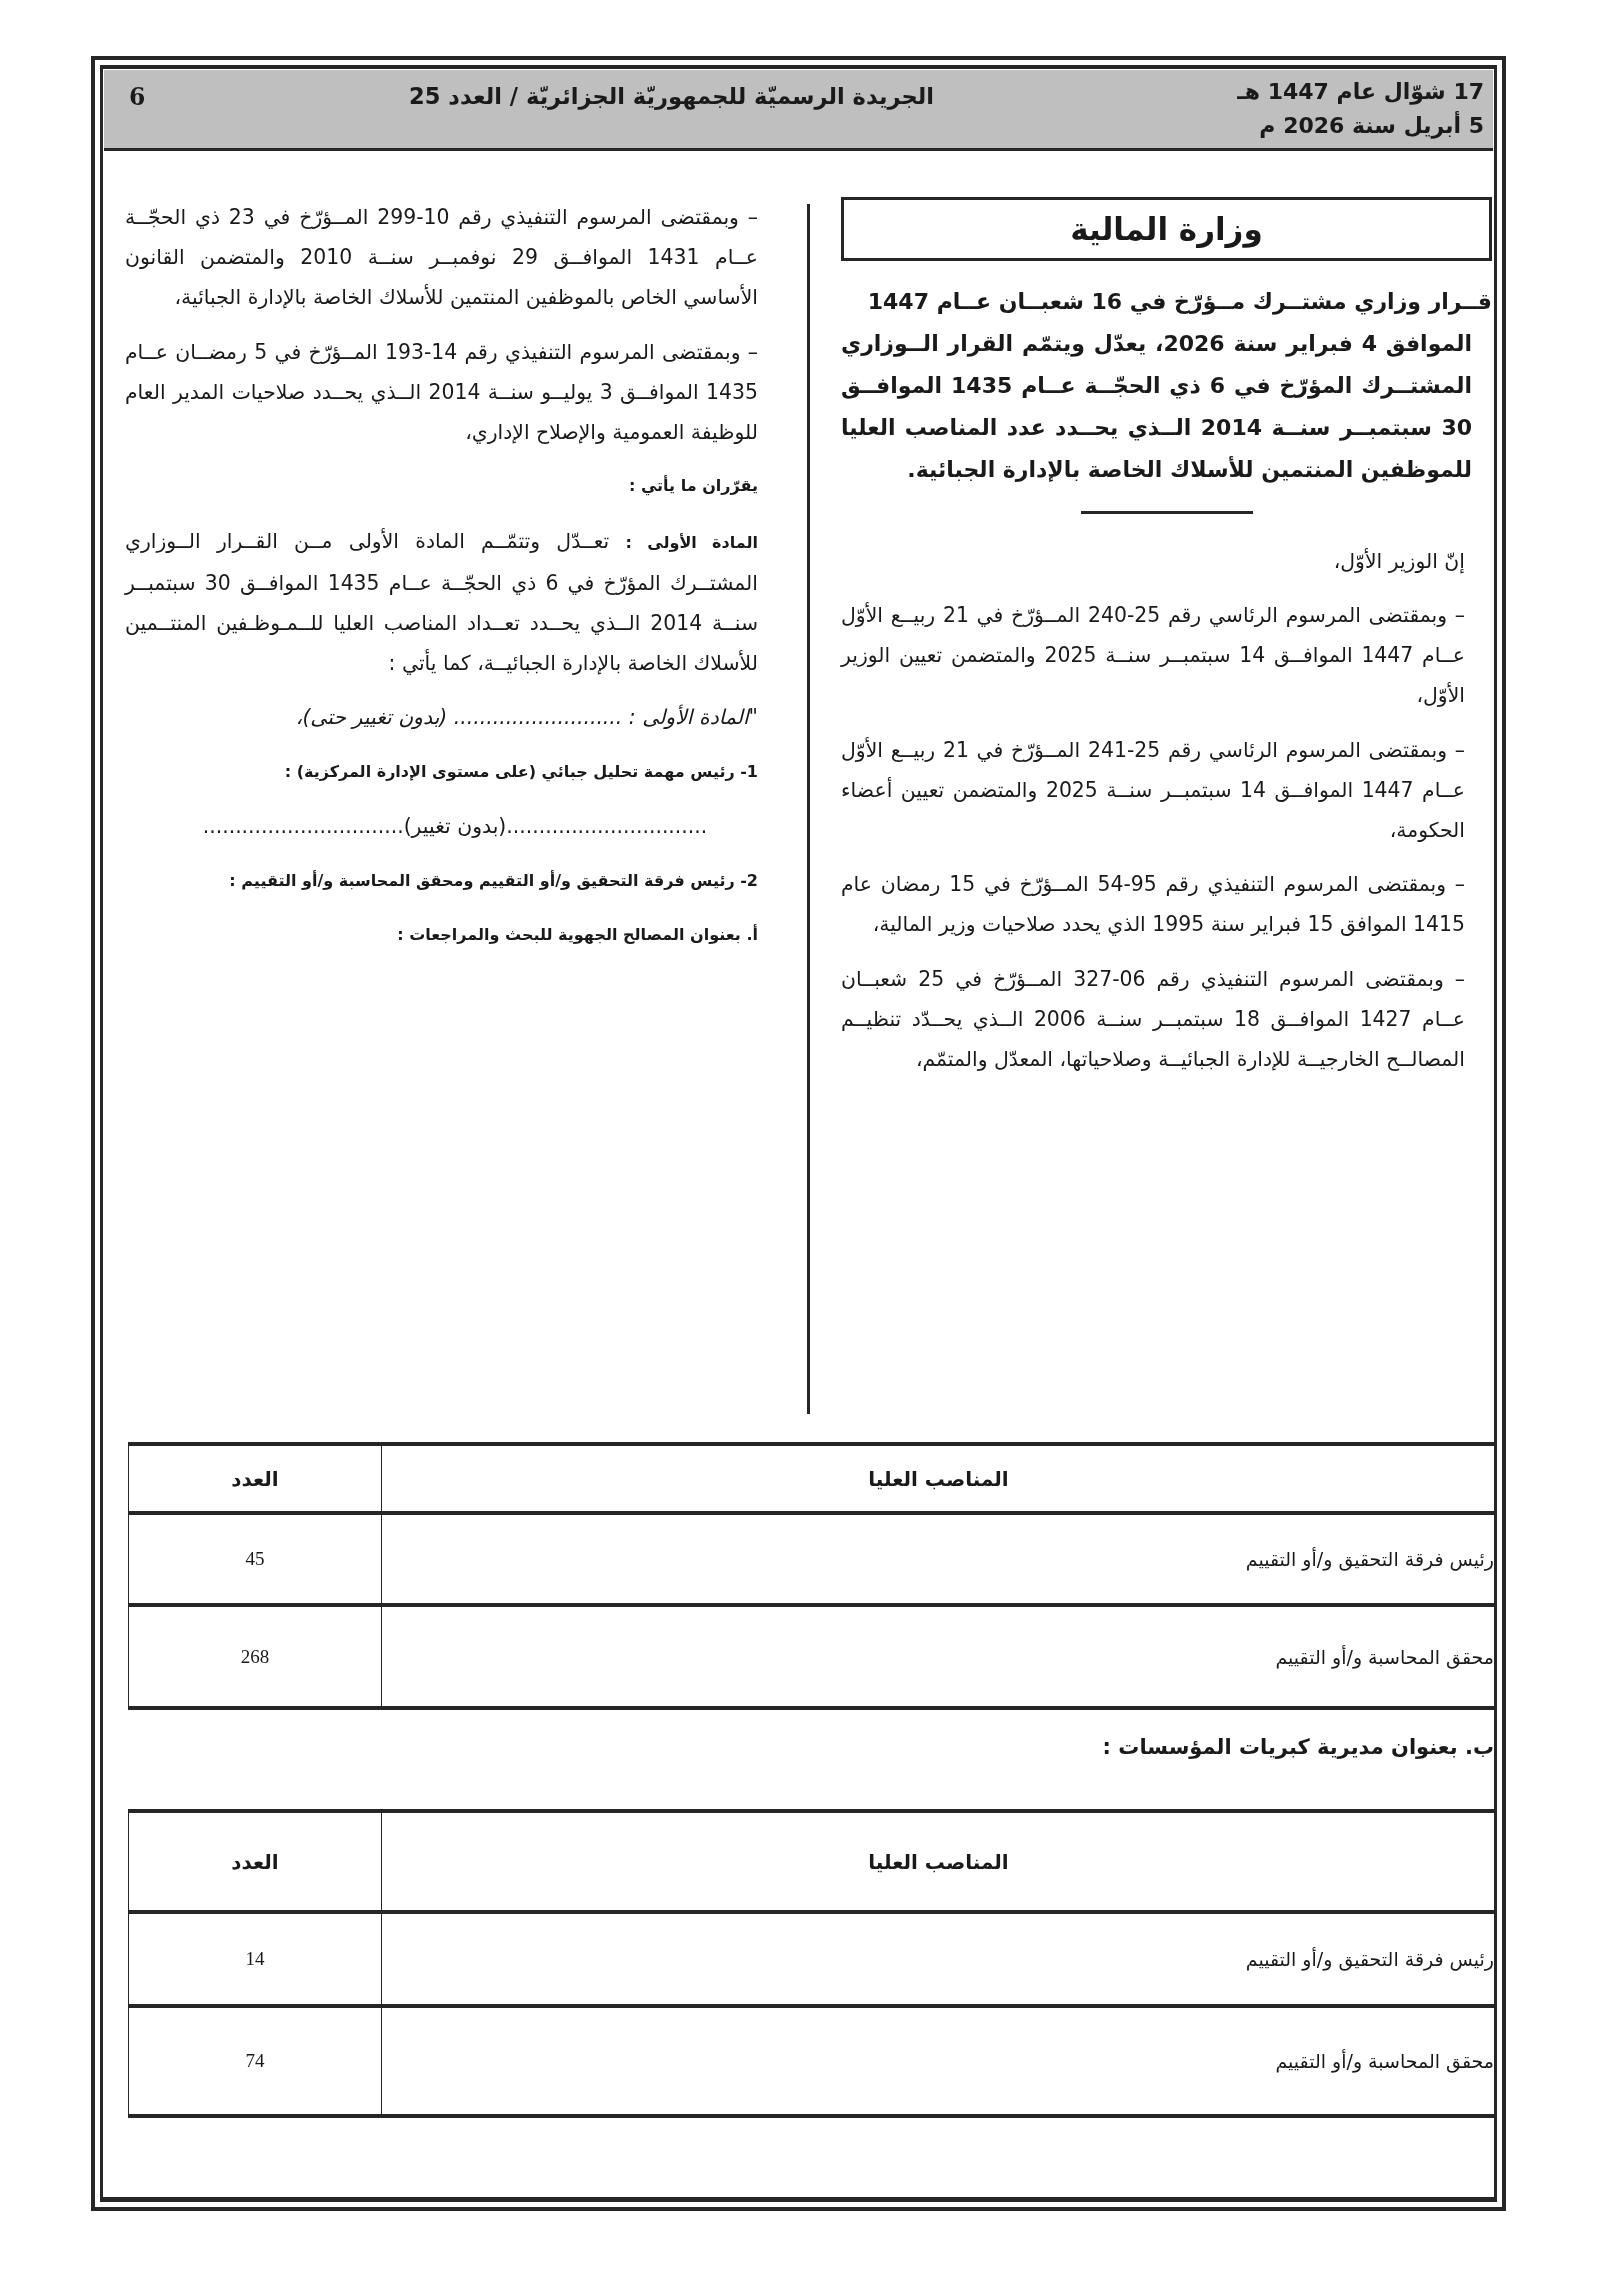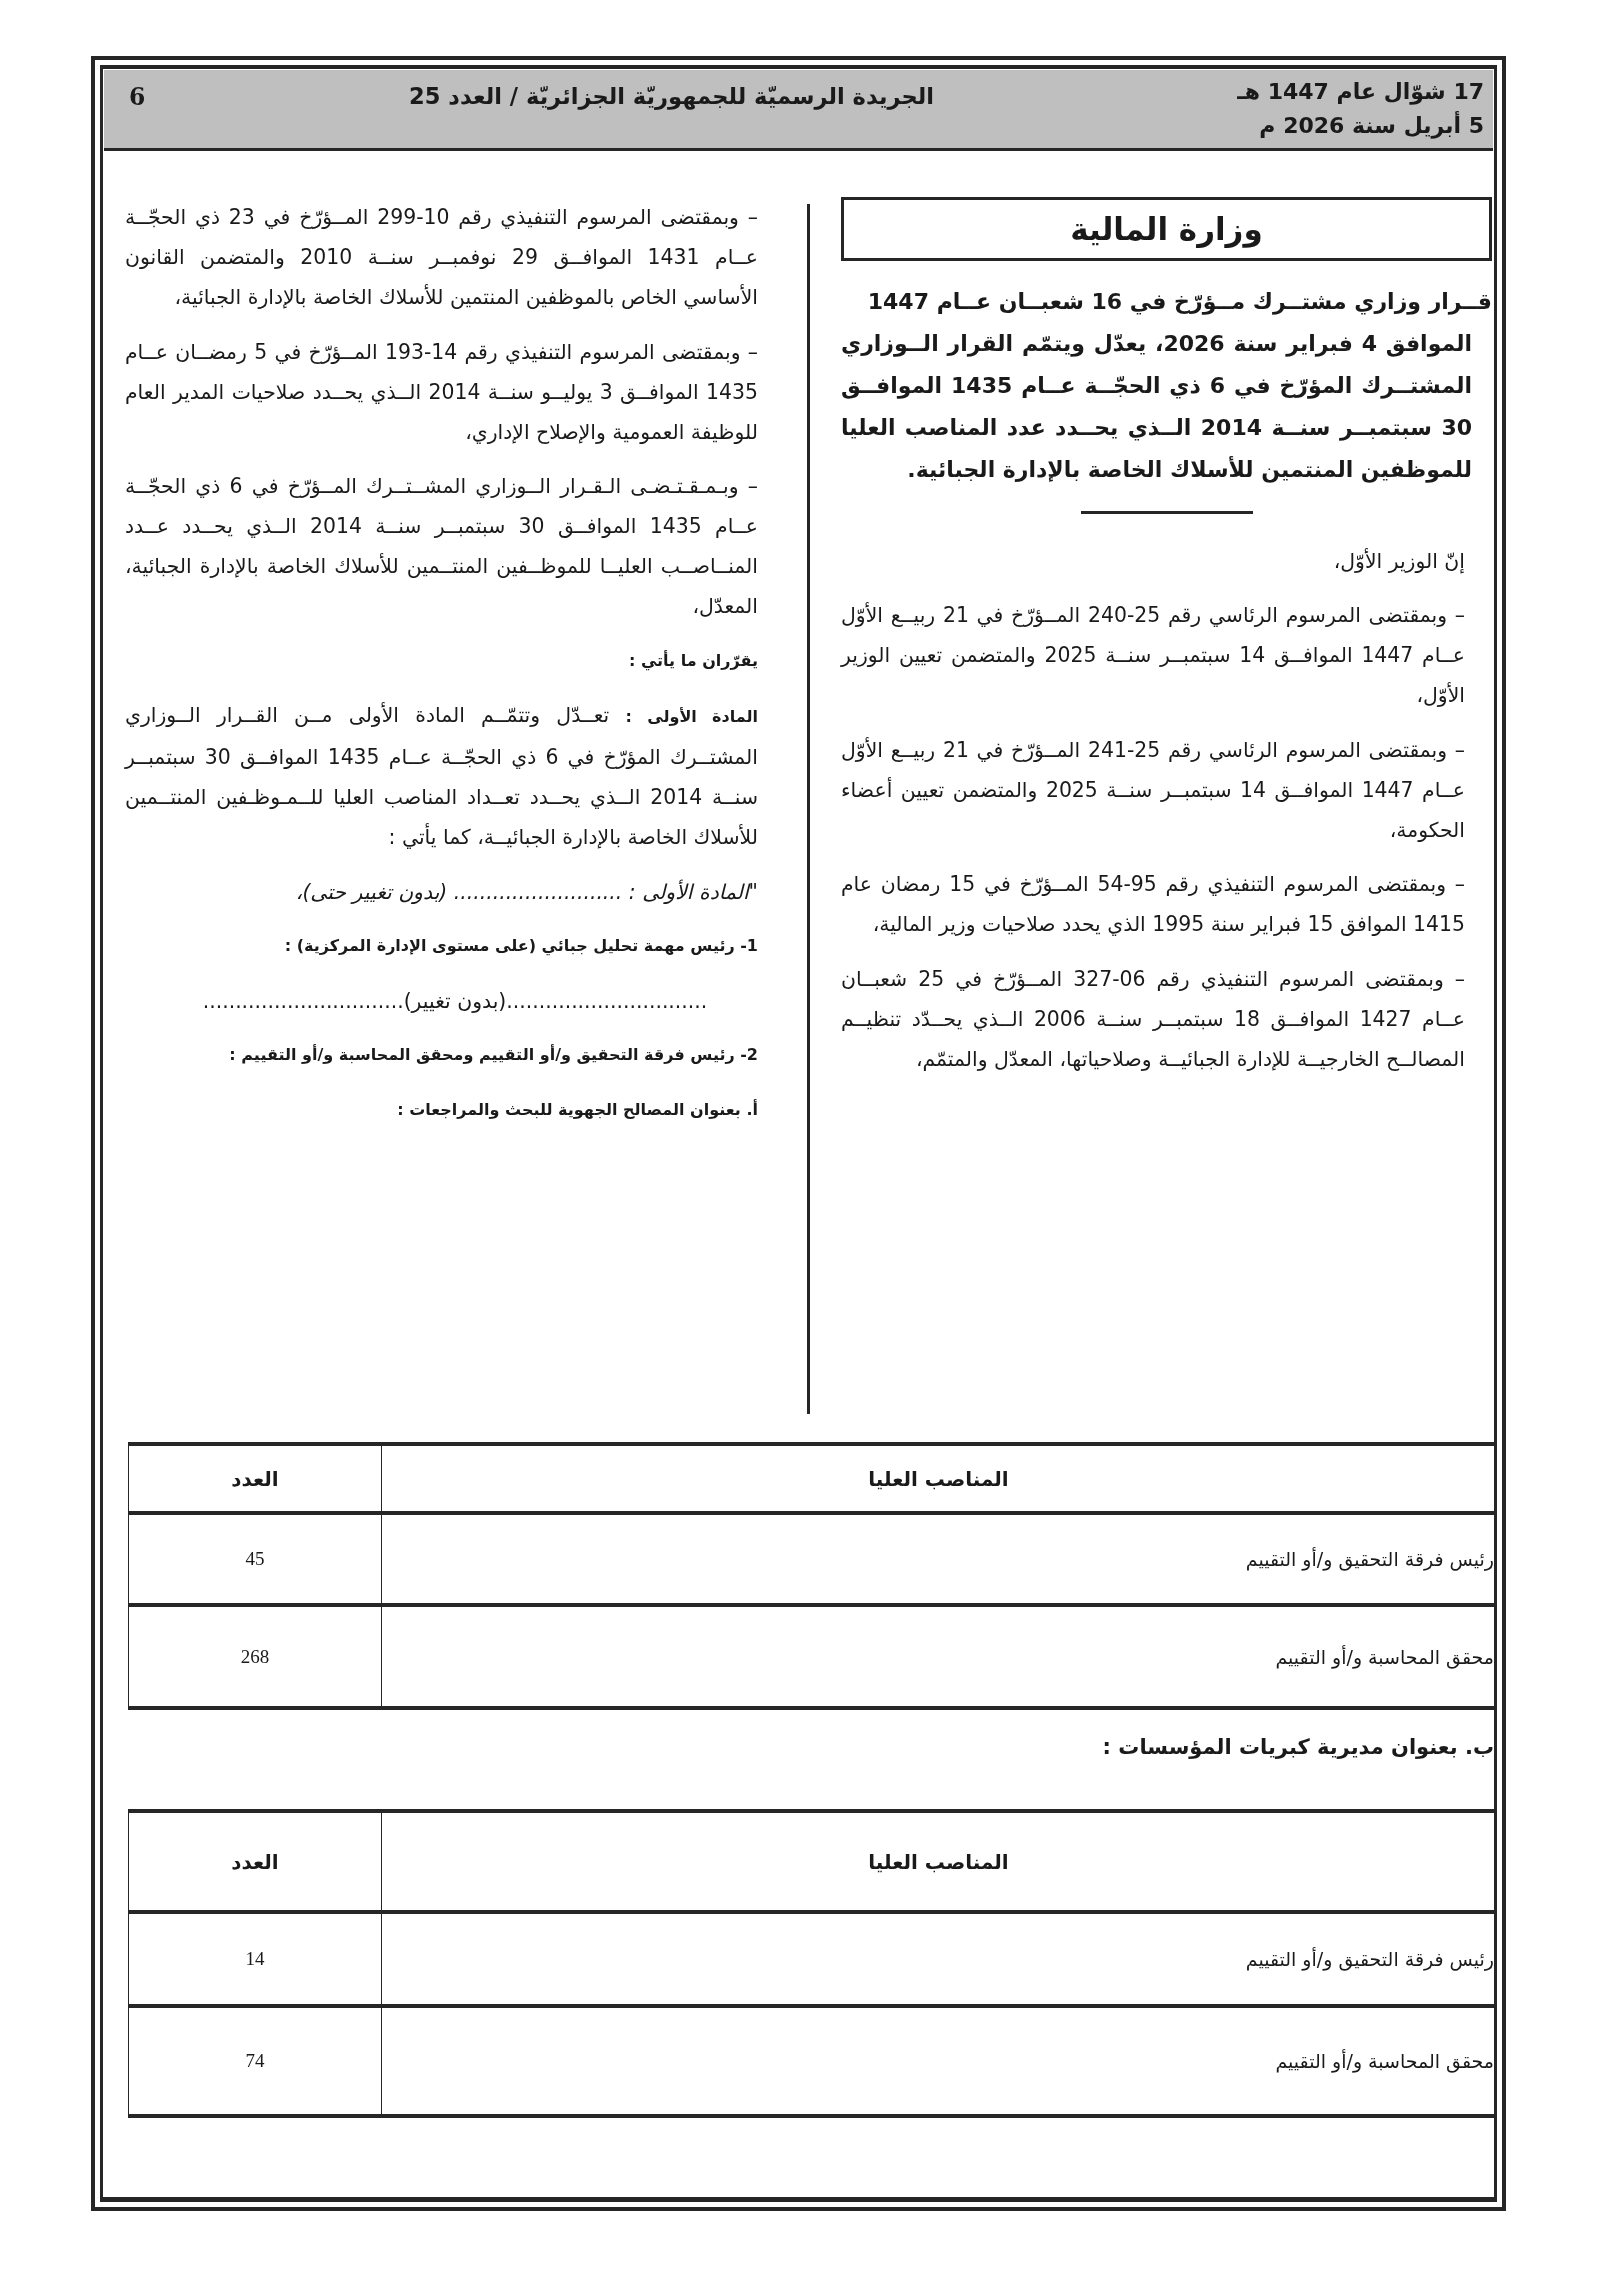--- a/index.html
+++ b/index.html
@@ -60,21 +60,20 @@
   <p class="indent">إنّ الوزير الأوّل،</p>
   <p class="indent">– وبمقتضى المرسوم الرئاسي رقم 25-240 المــؤرّخ في 21 ربيــع الأوّل عــام 1447 الموافــق 14 سبتمبــر سنــة 2025 والمتضمن تعيين الوزير الأوّل،</p>
   <p class="indent">– وبمقتضى المرسوم الرئاسي رقم 25-241 المــؤرّخ في 21 ربيــع الأوّل عــام 1447 الموافــق 14 سبتمبــر سنــة 2025 والمتضمن تعيين أعضاء الحكومة،</p>
   <p class="indent">– وبمقتضى المرسوم التنفيذي رقم 95-54 المــؤرّخ في 15 رمضان عام 1415 الموافق 15 فبراير سنة 1995 الذي يحدد صلاحيات وزير المالية،</p>
   <p class="indent">– وبمقتضى المرسوم التنفيذي رقم 06-327 المــؤرّخ في 25 شعبــان عــام 1427 الموافــق 18 سبتمبــر سنــة 2006 الــذي يحــدّد تنظيــم المصالــح الخارجيــة للإدارة الجبائيــة وصلاحياتها، المعدّل والمتمّم،</p>
 </div>
 
 <div class="col col-left">
   <p class="indent">– وبمقتضى المرسوم التنفيذي رقم 10-299 المــؤرّخ في 23 ذي الحجّــة عــام 1431 الموافــق 29 نوفمبــر سنــة 2010 والمتضمن القانون الأساسي الخاص بالموظفين المنتمين للأسلاك الخاصة بالإدارة الجبائية،</p>
   <p class="indent">– وبمقتضى المرسوم التنفيذي رقم 14-193 المــؤرّخ في 5 رمضــان عــام 1435 الموافــق 3 يوليــو سنــة 2014 الــذي يحــدد صلاحيات المدير العام للوظيفة العمومية والإصلاح الإداري،</p>
-  <p class="indent">– وبـمـقـتـضـى الـقـرار الــوزاري المشــتــرك المــؤرّخ في 6 ذي الحجّــة عــام 1435 الموافــق 30 سبتمبــر سنــة 2014 الــذي يحــدد عــدد المنــاصــب العليــا للموظــفين المنتــمين للأسلاك الخاصة بالإدارة الجبائية، المعدّل،</p>
   <p class="bold-h" style="padding-right:27px;">يقرّران ما يأتي :</p>
   <p style="padding-right:27px;">
     <span class="bold-h">المادة الأولى :</span>
     <span>تعــدّل وتتمّــم المادة الأولى مــن القــرار الــوزاري المشتــرك المؤرّخ في 6 ذي الحجّــة عــام 1435 الموافــق 30 سبتمبــر سنــة 2014 الــذي يحــدد تعــداد المناصب العليا للــمـوظـفين المنتــمين للأسلاك الخاصة بالإدارة الجبائيــة، كما يأتي :</span>
   </p>
   <p class="italic" style="padding-right:27px;">"المادة الأولى : .......................... (بدون تغيير حتى)،</p>
   <p class="bold-h" style="padding-right:27px;">1- رئيس مهمة تحليل جبائي (على مستوى الإدارة المركزية) :</p>
   <p class="dotted-line">...............................(بدون تغيير)...............................</p>
   <p class="bold-h" style="padding-right:27px;">2- رئيس فرقة التحقيق و/أو التقييم ومحقق المحاسبة و/أو التقييم :</p>
   <p class="bold-h" style="padding-right:27px; margin:0;">أ. بعنوان المصالح الجهوية للبحث والمراجعات :</p>

